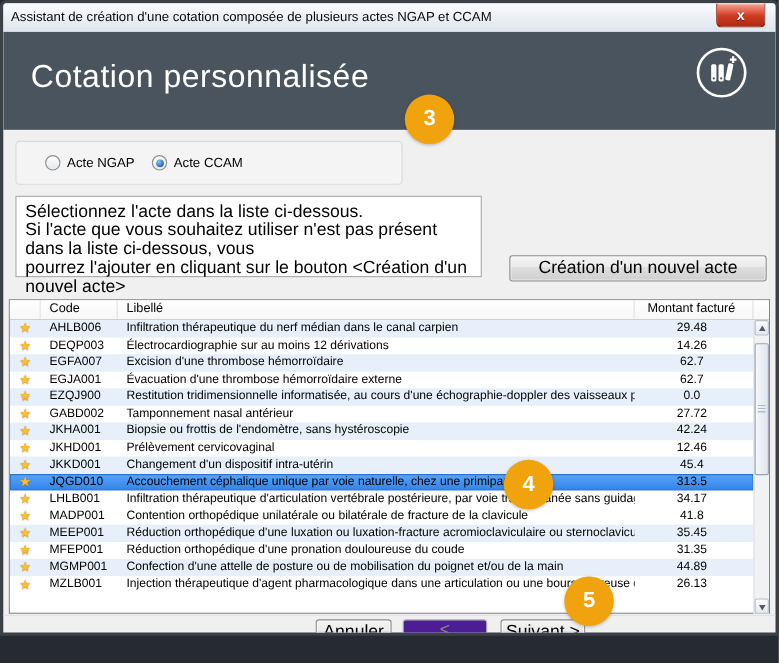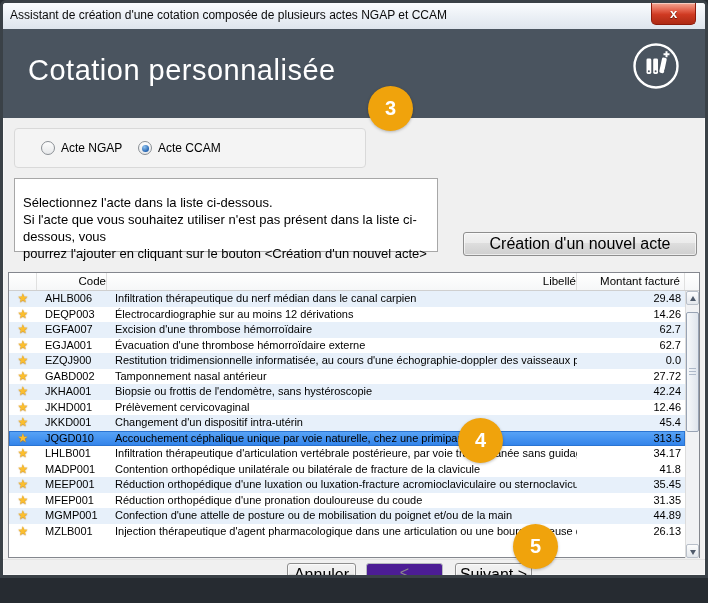--- a/index.html
+++ b/index.html
@@ -44,45 +44,45 @@
                 font-size:12px; color:#000; cursor:pointer; }
   .radio-item.ngap { left:26px; }
   .radio-item.ccam { left:123px; }
   .radio { position:relative; width:14px; height:14px; border-radius:50%;
            border:1px solid #8a8f94; background:linear-gradient(#fdfdfd,#e6e8ea); }
   .radio.sel::after { content:""; position:absolute; left:2.5px; top:2.5px; width:7px; height:7px;
            border-radius:50%; background:radial-gradient(circle at 35% 30%, #8fc3f0, #1f5fae 75%); }
 
   
   .instructions { position:absolute; left:11px; top:175px; width:424px; height:74px;
-                  background:#fff; border:1px solid #a7a7a7; padding:15px 8px;
-                  font-size:13px; line-height:17px; color:#000; white-space:pre-line; }
+                  background:#fff; border:1px solid #a7a7a7; padding:5px 8px;
+                  font-size:16px; line-height:17px; color:#000; white-space:pre-line; }
 
   
   .btn { position:absolute; height:24px; font-family:"Liberation Sans",sans-serif; font-size:16px; color:#000;
          background:linear-gradient(#f3f3f3,#ebebeb 45%,#dedede 46%,#cfcfcf);
          border:1px solid #8e8e8e; border-radius:3px; cursor:pointer;
          box-shadow: inset 0 0 0 1px rgba(255,255,255,.6); }
   .btn:disabled { color:#8b8b8b; background:#4c1d95; border-color:#b5b9bd; box-shadow:none; cursor:default;text-decoration:underline; }
   .create-btn { left:460px; top:229px; width:234px; }
   .btn-cancel { left:284px; top:560px; width:69px; }
   .btn-prev   { left:363px; top:560px; width:77px; }
   .btn-next   { left:452px; top:560px; width:77px; }
   .btn-save   { left:555px; top:580px; width:141px; }
 
   
   .table { position:absolute; left:5px; top:269px; width:692px; height:286px;
            background:#fff; border:1px solid #84878e; }
   .thead { display:flex; height:18px; background:linear-gradient(#ffffff,#f6f7f8);
            border-bottom:1px solid #cfcfcf; font-size:11.5px; color:#000; }
-  .thead .cell { border-right:1px solid #e0e0e0; line-height:17px;text-align:right; }
+  .thead .cell { border-right:1px solid #e0e0e0; line-height:17px; }
   .cell.star { flex:0 0 28px; text-align:center; }
   .cell.code { flex:0 0 70px; padding-left:8px; }
   .cell.lib  { flex:1 1 auto; padding-left:8px; overflow:hidden; white-space:nowrap; text-overflow:clip; }
-  .cell.amt  { flex:0 0 108px; text-align:right; padding-right:4px; }
+  .cell.amt  { flex:0 0 108px; text-align:center; padding-right:4px; }
   .thead .corner { flex:0 0 14px; border-right:none; }
 
   .tbody { position:absolute; left:0; top:18px; width:676px; height:248px; overflow:hidden; }
   .trow { display:flex; height:15.5px; font-size:11px; color:#000; background:#fff; cursor:pointer; }
   .trow .cell { line-height:15.5px; }
   .trow.alt { background:var(--row-alt,#E7F0FA); }
   .trow.selected { background:linear-gradient(180deg,#5aa5f7,#3182e9); box-shadow: inset 0 0 0 1px #2a74d2; }
   .star-ico { font-size:12px; color:#fcbf2e; text-shadow:0 0 1px #c07f0a, 0 1px 1px rgba(176,112,10,.5); }
 
   

